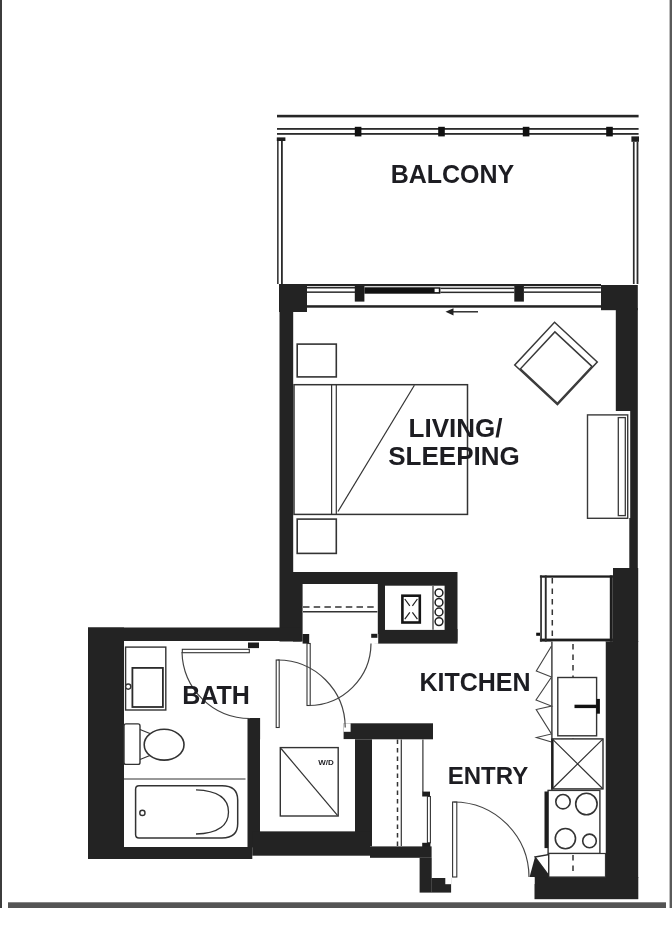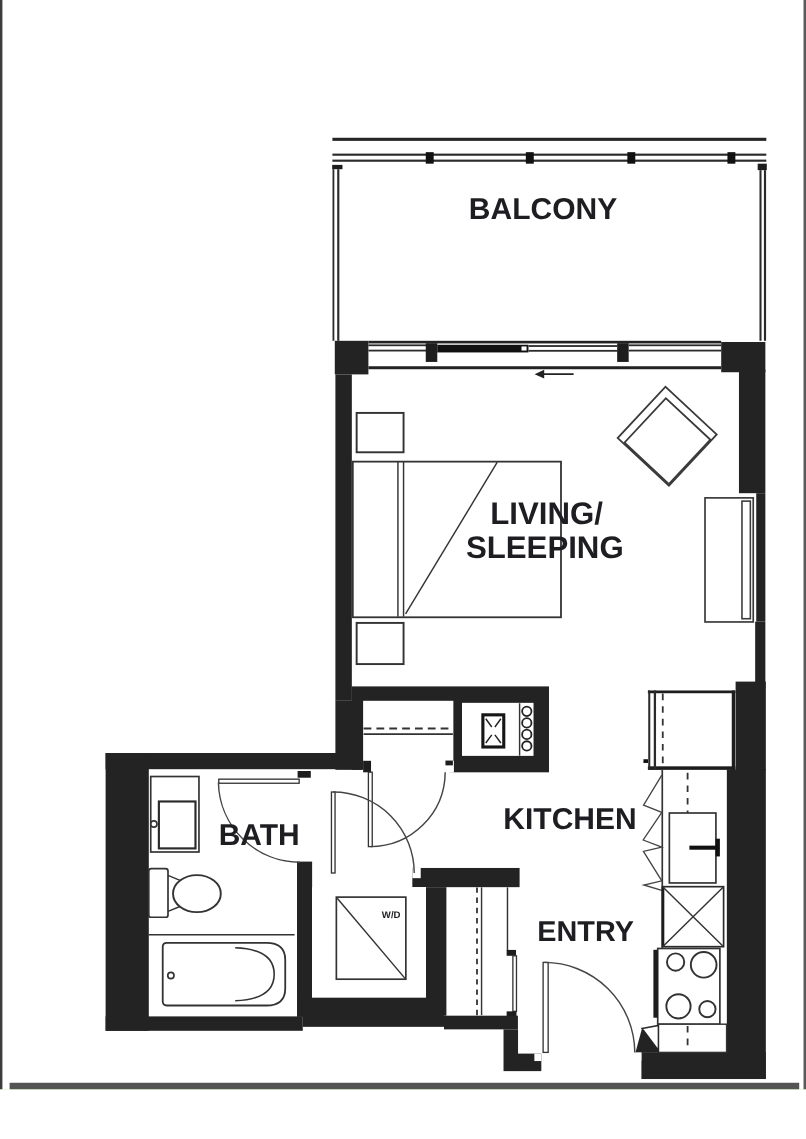--- a/index.html
+++ b/index.html
@@ -1,16 +1,16 @@
 <!DOCTYPE html>
 <html><head>
 <meta charset="utf-8">
 <style>
   html,body{margin:0;padding:0;background:#ffffff;}
-  .page{position:relative;width:672px;height:908px;background:#bef264;overflow:hidden;}
+  .page{position:relative;width:672px;height:908px;background:#b91c1c;overflow:hidden;}
   svg{position:absolute;left:0;top:0;}
   text{font-family:"Liberation Sans",sans-serif;font-weight:bold;fill:#1d1d22;}
 </style>
 </head>
 <body>
 <div class="page">
 <svg width="672" height="949" viewBox="0 0 672 949">
 
   <rect x="0" y="0" width="672" height="949" fill="#ffffff"></rect>
 

